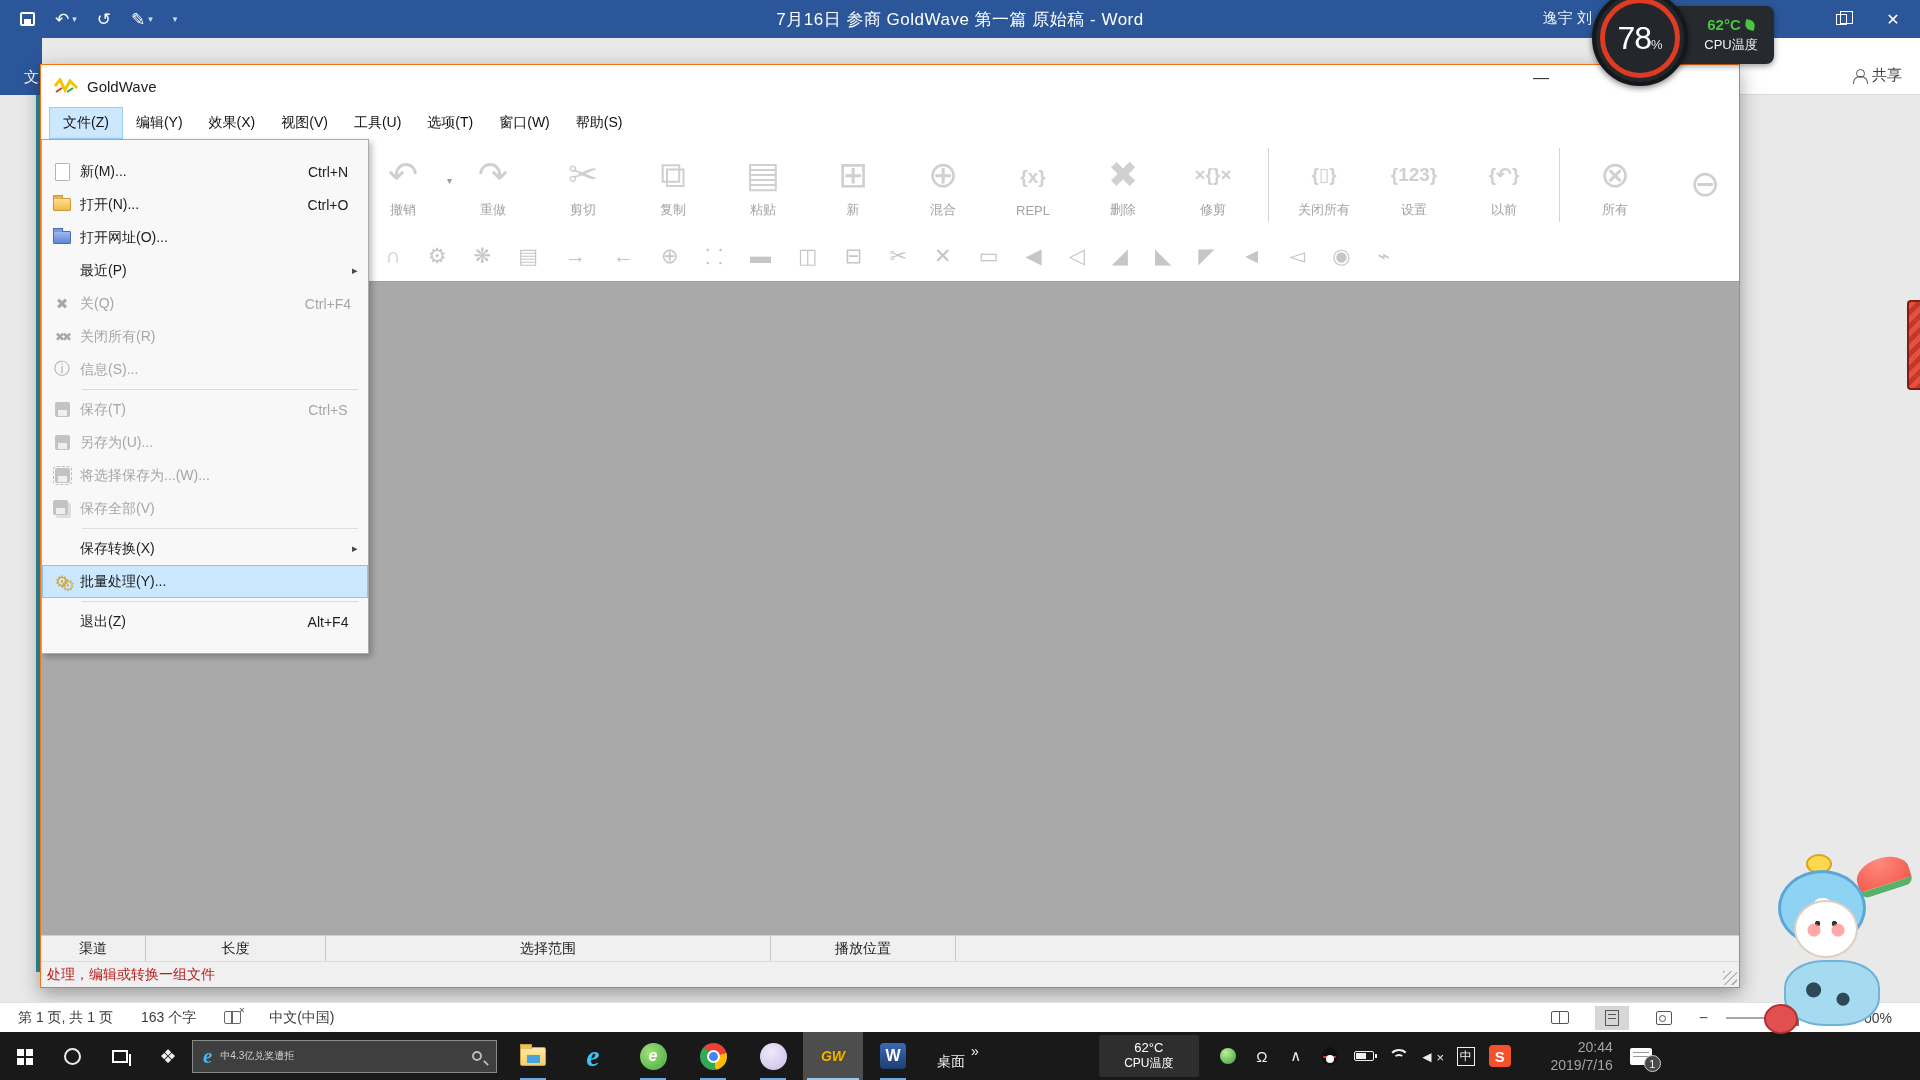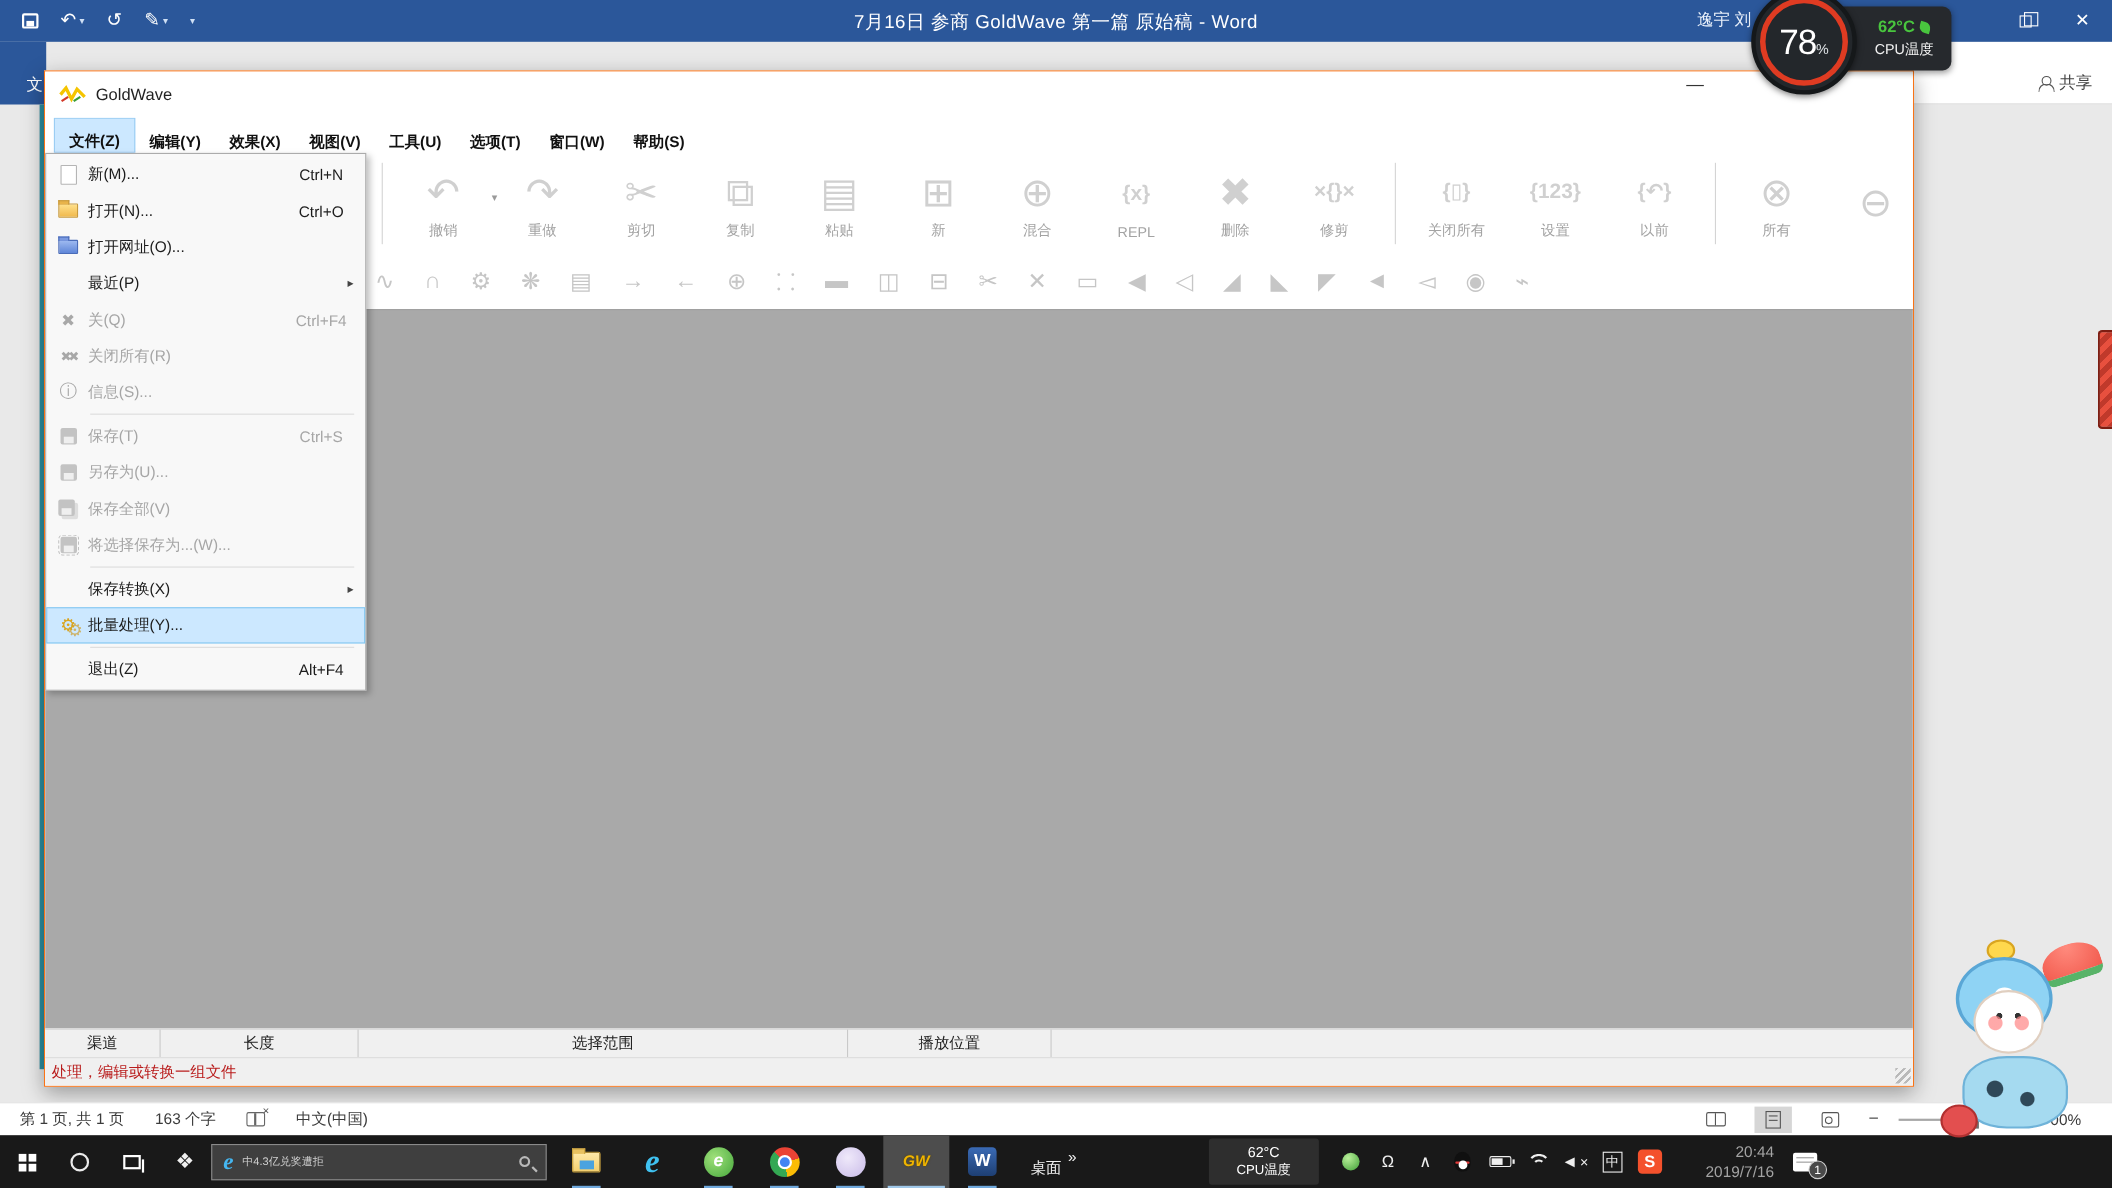--- a/index.html
+++ b/index.html
@@ -43,26 +43,26 @@
   .person-icon::after { content:""; position:absolute; left:0; bottom:-2px; width:13px; height:7px; border:1.5px solid #555; border-bottom:none; border-radius:7px 7px 0 0; }
   #teal-edge { position:absolute; left:36px; top:95px; width:4px; height:877px; background:#2e8fa0; z-index:2; }
 
   
   #gw-window { position:absolute; left:40px; top:64px; width:1700px; height:924px; background:#fff;
     border:1px solid #f97316; box-shadow:0 6px 18px rgba(0,0,0,.35); z-index:5; overflow:hidden; display:flex; flex-direction:column; }
   #gw-titlebar { height:42px; display:flex; align-items:center; padding-left:12px; gap:8px; background:#fff; position:relative; }
   #gw-title { font-size:15px; color:#222; }
   #gw-min { position:absolute; left:1480px; top:4px; font-size:16px; color:#333; width:40px; text-align:center; }
   #gw-menubar { height:32px; display:flex; align-items:stretch; padding-left:8px; background:#fff; font-size:14px; color:#111; }
-  .mb-item { display:flex; align-items:flex-end; padding:0 13px;font-weight:bold; }
+  .mb-item { display:flex; align-items:center; padding:0 13px; }
   .mb-item.active { background:#cce8ff; border:1px solid #9bcdf3; }
 
   
-  #file-menu { position:absolute; left:0px; top:74px; width:292px; background:#f8f8f8; border:1px solid #ababab;
-    box-shadow:3px 3px 6px rgba(0,0,0,.25); z-index:50; padding:2px 0; }
+  #file-menu { position:absolute; left:0px; top:74px; width:328px; background:#f8f8f8; border:1px solid #ababab;
+    box-shadow:3px 3px 6px rgba(0,0,0,.25); z-index:50; padding:15px 0; }
   .menu-item { height:33px; display:flex; align-items:center; font-size:14px; color:#1c1c1c; padding:0 2px; }
   .menu-item .mi-icon { width:36px; display:flex; align-items:center; justify-content:center; flex:none; }
   .menu-item .mi-label { flex:1; }
   .menu-item .mi-shortcut { width:76px; text-align:center; color:#1c1c1c; }
   .menu-item .mi-arrow { width:14px; color:#444; font-size:11px; }
   .menu-item.disabled .mi-label, .menu-item.disabled .mi-shortcut, .menu-item.disabled .mi-icon { color:#a6a6a6; }
   .menu-item.highlighted { background:#cce8ff; outline:1px solid #84c7f0; outline-offset:-1px; }
   .menu-item.separator { height:7px; }
   .menu-item.separator::after { content:""; display:block; height:1px; background:#dcdcdc; margin:3px 8px 3px 38px; width:100%; }
   .ic-page { width:15px; height:18px; background:#fff; border:1px solid #b5b5b5; border-radius:1px; }
@@ -572,32 +572,32 @@
         <span class="mi-icon">
           <span class="ic-floppy"></span>
         </span>
         <span class="mi-label">另存为(U)...</span>
         <span class="mi-shortcut"></span>
 
       </div>
 
       <div class="menu-item disabled">
         <span class="mi-icon">
+          <span class="ic-floppy3"></span>
+        </span>
+        <span class="mi-label">将选择保存为...(W)...</span>
+        <span class="mi-shortcut"></span>
+
+      </div>
+
+      <div class="menu-item disabled">
+        <span class="mi-icon">
           <span class="ic-floppy2"></span>
         </span>
         <span class="mi-label">保存全部(V)</span>
-        <span class="mi-shortcut"></span>
-
-      </div>
-
-      <div class="menu-item disabled">
-        <span class="mi-icon">
-          <span class="ic-floppy3"></span>
-        </span>
-        <span class="mi-label">将选择保存为...(W)...</span>
         <span class="mi-shortcut"></span>
 
       </div>
 
       <div class="menu-item separator">
         
         
         
         
       </div>

